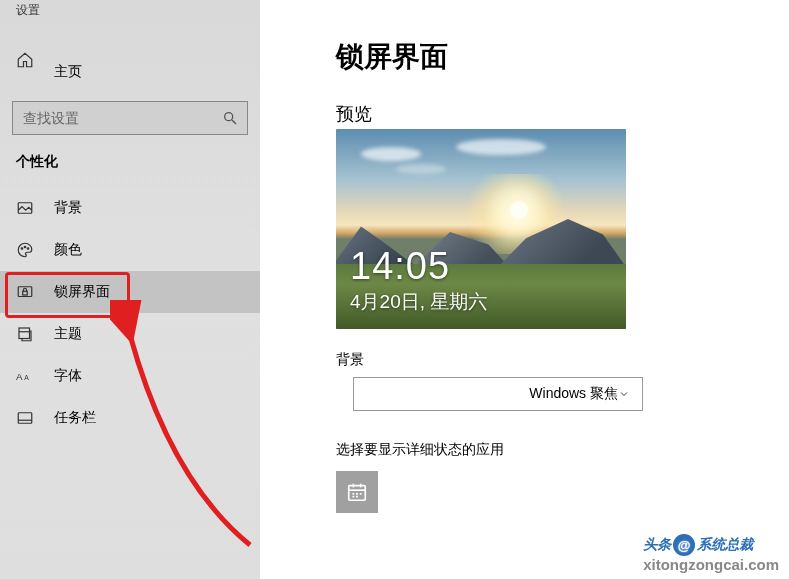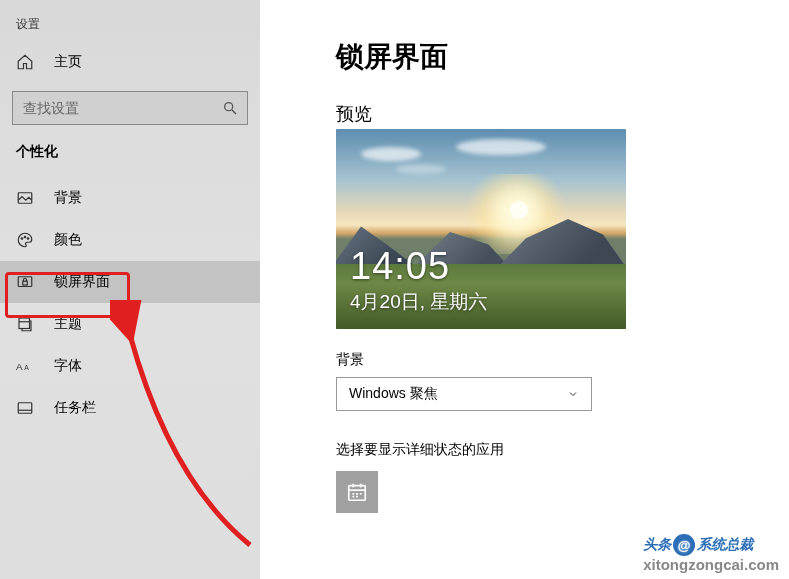--- a/index.html
+++ b/index.html
@@ -1,21 +1,21 @@
 <!DOCTYPE html>
 <html><head>
 <meta charset="utf-8">
 <style>
 * { margin: 0; padding: 0; box-sizing: border-box; font-family: "Microsoft YaHei", "Segoe UI", sans-serif; }
 body { width: 789px; height: 579px; overflow: hidden; background: #fff; position: relative; }
-.sidebar { position: absolute; left: 0; top: 0; width: 260px; height: 579px; background: linear-gradient(to bottom, #d9d9d9 0%, #e0e0e0 50%, #dedede 100%); padding-top: 16px; }
+.sidebar { position: absolute; left: 0; top: 0; width: 260px; height: 579px; background: linear-gradient(to bottom, #d9d9d9 0%, #e0e0e0 50%, #dedede 100%); padding-top: 2px; }
 .app-title { font-size: 12px; color: #333; padding: 0 16px 10px; }
 .home-row { display: flex; align-items: center; padding: 10px 16px; cursor: pointer; }
 .home-row .icon { width: 18px; height: 18px; margin-right: 20px; display: flex; align-items: center; justify-content: center; }
-.home-row .label { font-size: 14px; color: #000; }
+.home-row .label { font-size: 14px; color: #000; margin-top: 24px; }
 .search-box { margin: 10px 12px 18px; position: relative; }
 .search-box input { width: 100%; height: 34px; background: #d0d0d0; border: 1px solid #888; padding: 0 36px 0 10px; font-size: 14px; color: #555; outline: none; }
 .search-box input::placeholder { color: #666; }
 .search-box .search-icon { position: absolute; right: 10px; top: 50%; transform: translateY(-50%); }
 .section-header { font-size: 14px; font-weight: 600; color: #000; padding: 0 16px 16px; }
 .nav-item { display: flex; align-items: center; padding: 12px 16px; cursor: pointer; position: relative; }
 .nav-item .icon { width: 18px; height: 18px; margin-right: 20px; display: flex; align-items: center; justify-content: center; flex-shrink: 0; }
 .nav-item .label { font-size: 14px; color: #000; }
 .nav-item.active { background: #c3c3c3; }
 .highlight-box { position: absolute; left: 5px; top: 272px; width: 125px; height: 46px; border: 3px solid #e02020; border-radius: 4px; pointer-events: none; }
@@ -34,21 +34,21 @@
 .mtn3 { right: -5px; width: 140px; height: 55px; clip-path: polygon(0 100%, 25% 35%, 55% 0%, 80% 28%, 100% 100%); background: linear-gradient(135deg, #707a86 0%, #3e4854 70%); }
 .valley { position: absolute; bottom: 0; left: 0; right: 0; height: 65px; background: linear-gradient(180deg, #5d7a3e 0%, #6d8846 30%, #425a28 100%); }
 .cloud { position: absolute; background: rgba(255,255,255,0.65); border-radius: 50%; filter: blur(2px); }
 .c1 { top: 18px; left: 25px; width: 60px; height: 14px; }
 .c2 { top: 10px; left: 120px; width: 90px; height: 16px; }
 .c3 { top: 35px; left: 60px; width: 50px; height: 10px; opacity: 0.5; }
 .overlay-text { position: absolute; left: 14px; bottom: 14px; color: #fff; text-shadow: 0 1px 3px rgba(0,0,0,0.5); }
 .overlay-time { font-size: 38px; font-weight: 300; letter-spacing: 1px; line-height: 1.05; }
 .overlay-date { font-size: 19px; margin-top: 2px; }
 .bg-label { font-size: 14px; color: #000; margin-top: 22px; margin-bottom: 8px; }
-.dropdown { width: 256px; height: 34px; border: 1px solid #999; background: #fff; display: flex; align-items: center; justify-content: space-between; padding: 0 12px; cursor: pointer; }
+.dropdown { width: 290px; height: 34px; border: 1px solid #999; background: #fff; display: flex; align-items: center; justify-content: flex-end; padding: 0 12px; cursor: pointer; margin-left: 17px; }
 .dropdown .selected { font-size: 14px; color: #000; }
 .detail-label { font-size: 14px; color: #000; margin-top: 30px; margin-bottom: 12px; }
 .tile { width: 42px; height: 42px; background: #a0a0a0; display: flex; align-items: center; justify-content: center; cursor: pointer; }
 .watermark { position: absolute; right: 10px; bottom: 6px; font-size: 14px; color: #2c6fb7; font-style: italic; font-weight: 600; text-shadow: 0 0 2px #fff; }
 .watermark .sub { font-size: 15px; color: #888; display: block; text-align: left; font-style: normal; font-weight: 700; }
 .wm-circle { display: inline-flex; width: 22px; height: 22px; background: #2c6fb7; color: #fff; border-radius: 50%; align-items: center; justify-content: center; font-size: 13px; font-style: normal; margin-left: 2px; margin-right: 2px; vertical-align: middle; }
 svg { display: block; }
 </style>
 </head>
 <body>

